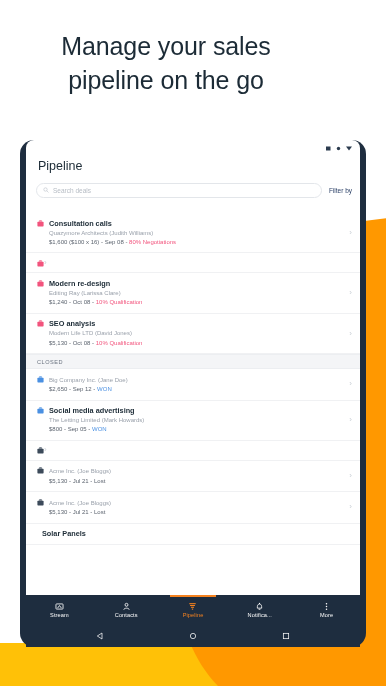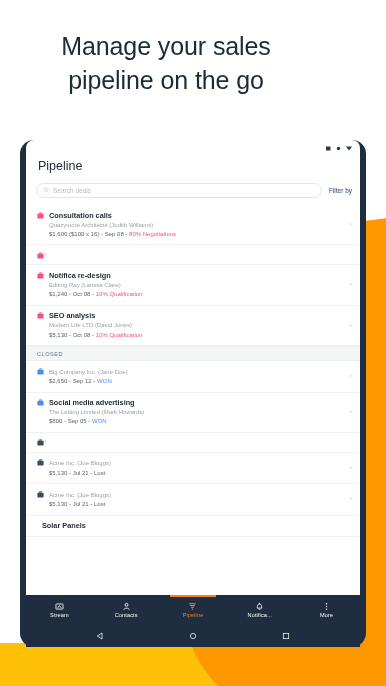--- a/index.html
+++ b/index.html
@@ -142,21 +142,21 @@
   .filter-by {
     font-size: 6.5px;
     color: #2a3f66;
     white-space: nowrap;
   }
 
   
   .list {
     flex: 1;
     overflow: hidden;
-    margin-top: 6px;
+    margin-top: 14px;
   }
   .section-head {
     background: #f4f5f7;
     font-size: 5.6px;
     letter-spacing: 0.5px;
     color: #6b7481;
     padding: 3.5px 0 3.5px 11px;
     border-top: 1px solid #eceef1;
     border-bottom: 1px solid #eceef1;
   }
@@ -311,21 +311,21 @@
             <rect x="0.7" y="3" width="10.6" height="8" rx="1.2" fill="#F2547D"></rect>
           </svg>
           <span class="chev">›</span>
         </div>
         <div class="deal">
           <svg class="deal-icon" width="7" height="7" viewBox="0 0 12 12">
             <rect x="4" y="1" width="4" height="2" rx="0.6" fill="none" stroke="#F2547D" stroke-width="1.2"></rect>
             <rect x="0.7" y="3" width="10.6" height="8" rx="1.2" fill="#F2547D"></rect>
           </svg>
           <div class="deal-body">
-            <div class="deal-title">Notifica re-design</div>
+            <div class="deal-title">Modern re-design</div>
             <div class="deal-sub">Editing Ray (Larissa Clare)</div>
             <div class="deal-meta"><span>$1,240 - Oct 08 - </span><span class="st-open">10% Qualification</span></div>
           </div>
           <span class="chev">›</span>
         </div>
         <div class="deal">
           <svg class="deal-icon" width="7" height="7" viewBox="0 0 12 12">
             <rect x="4" y="1" width="4" height="2" rx="0.6" fill="none" stroke="#F2547D" stroke-width="1.2"></rect>
             <rect x="0.7" y="3" width="10.6" height="8" rx="1.2" fill="#F2547D"></rect>
           </svg>

